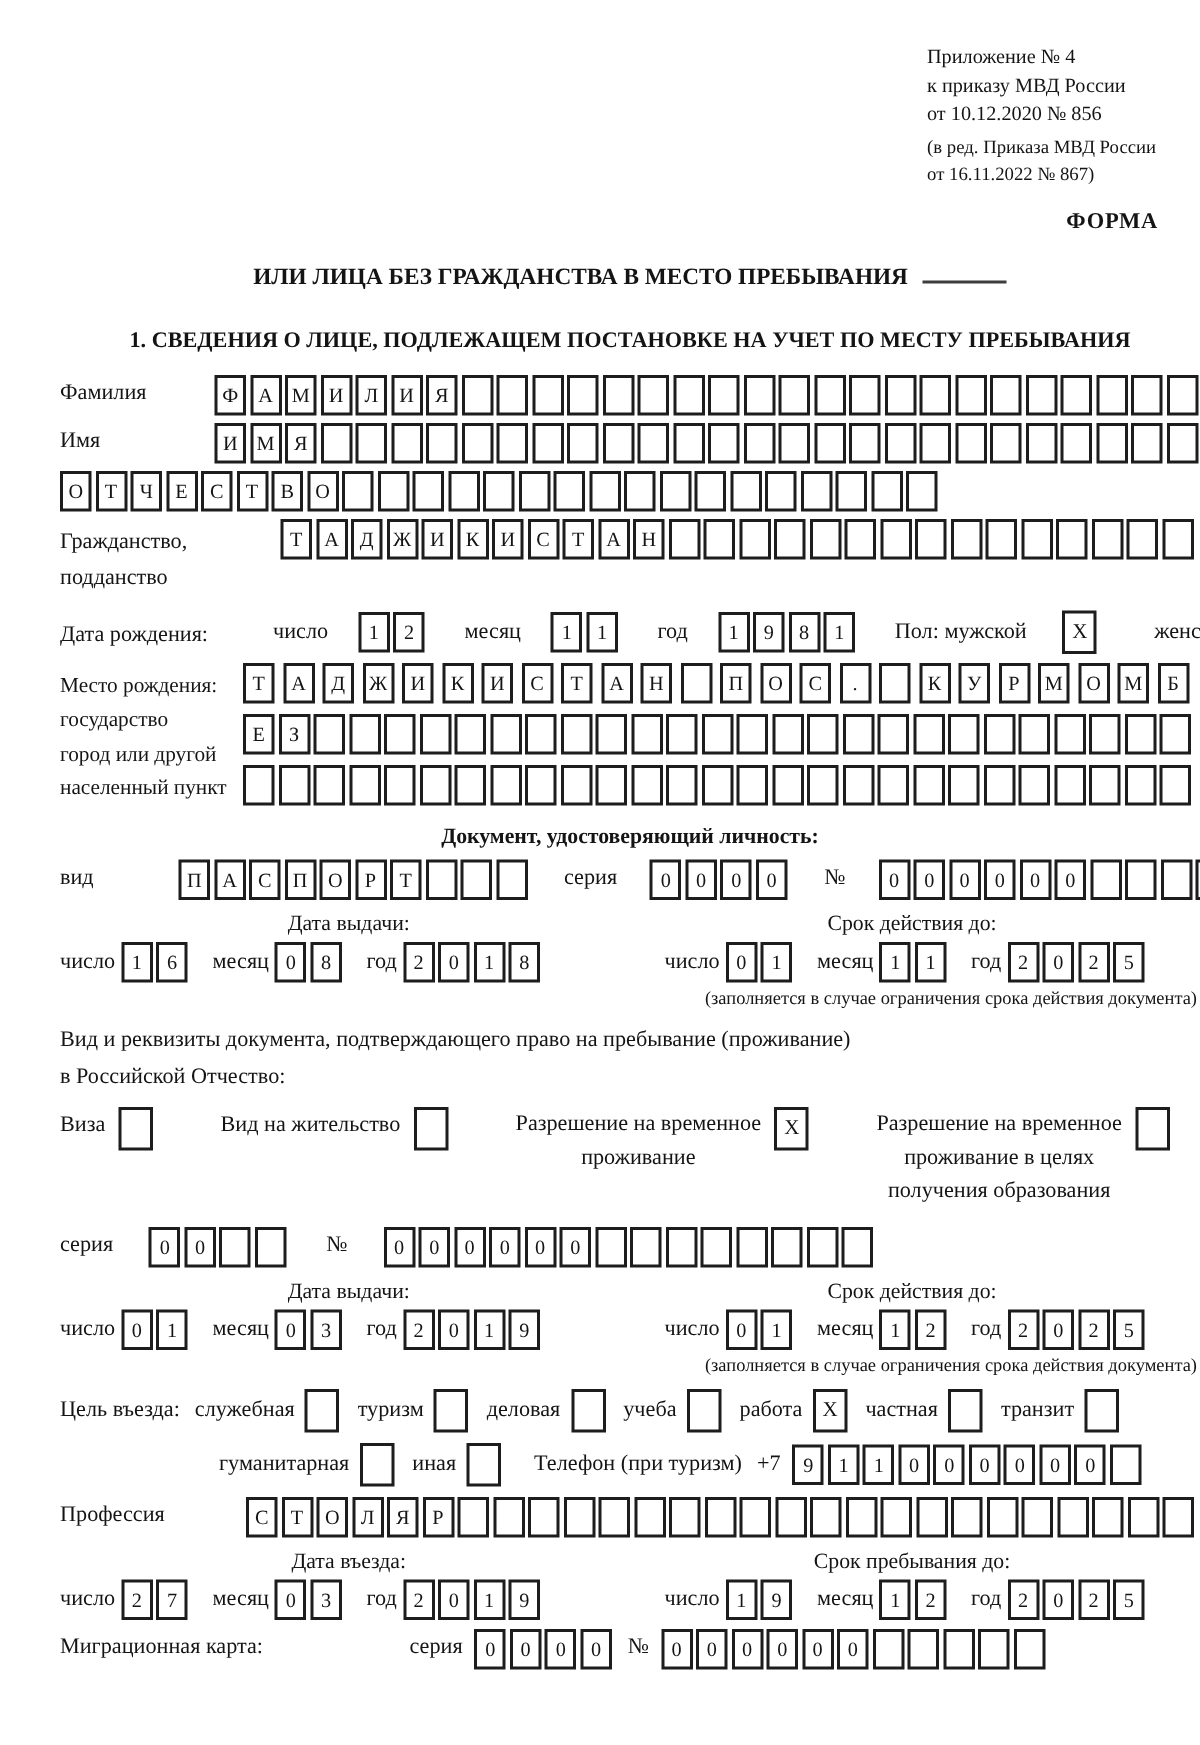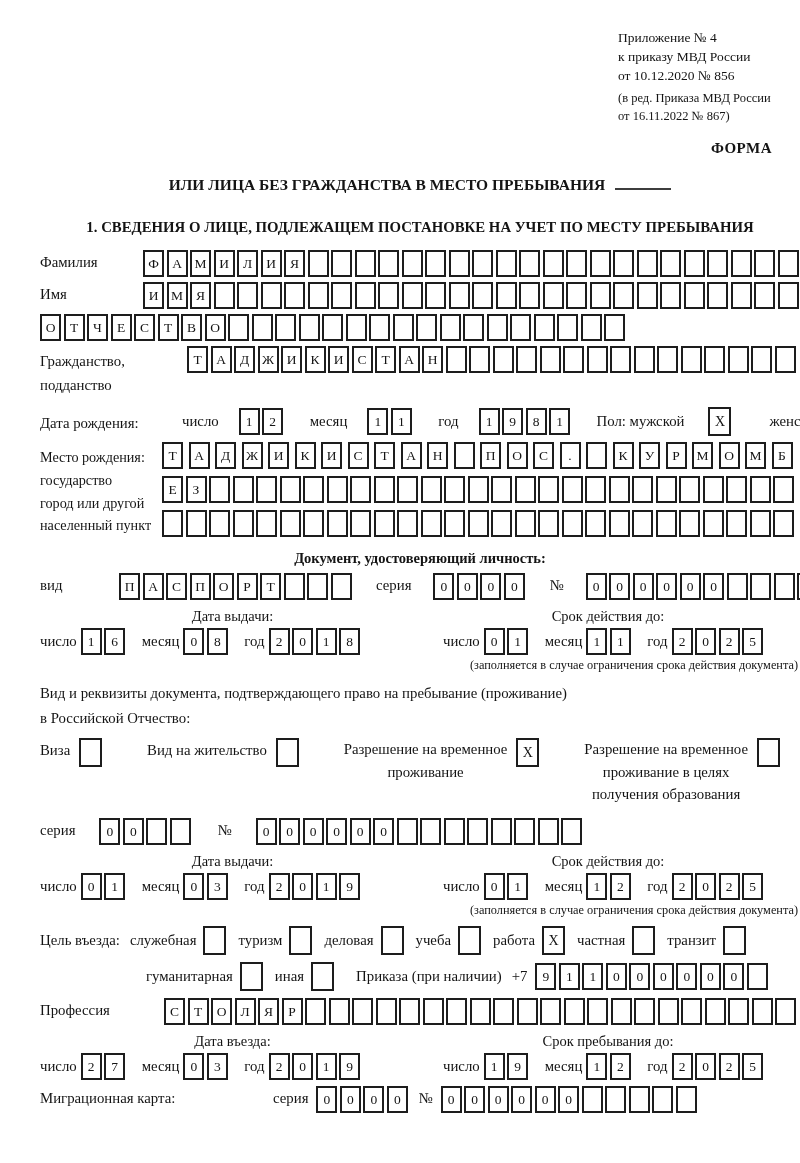--- a/index.html
+++ b/index.html
@@ -573,21 +573,21 @@
     <span class="opts-row" style="margin:0;">
         <span class="opt">
           <span class="opt-label">гуманитарная</span>
           <span class="checkbox"></span>
         </span>
         <span class="opt">
           <span class="opt-label">иная</span>
           <span class="checkbox"></span>
         </span>
       </span>
-    <span class="phone-label">Приказа (при наличии)</span>
+    <span class="phone-label">Телефон (при туризм)</span>
     <span class="phone-prefix">+7</span>
     <span class="cells">
         <span class="cell">9</span>
         <span class="cell">1</span>
         <span class="cell">1</span>
         <span class="cell">0</span>
         <span class="cell">0</span>
         <span class="cell">0</span>
         <span class="cell">0</span>
         <span class="cell">0</span>

